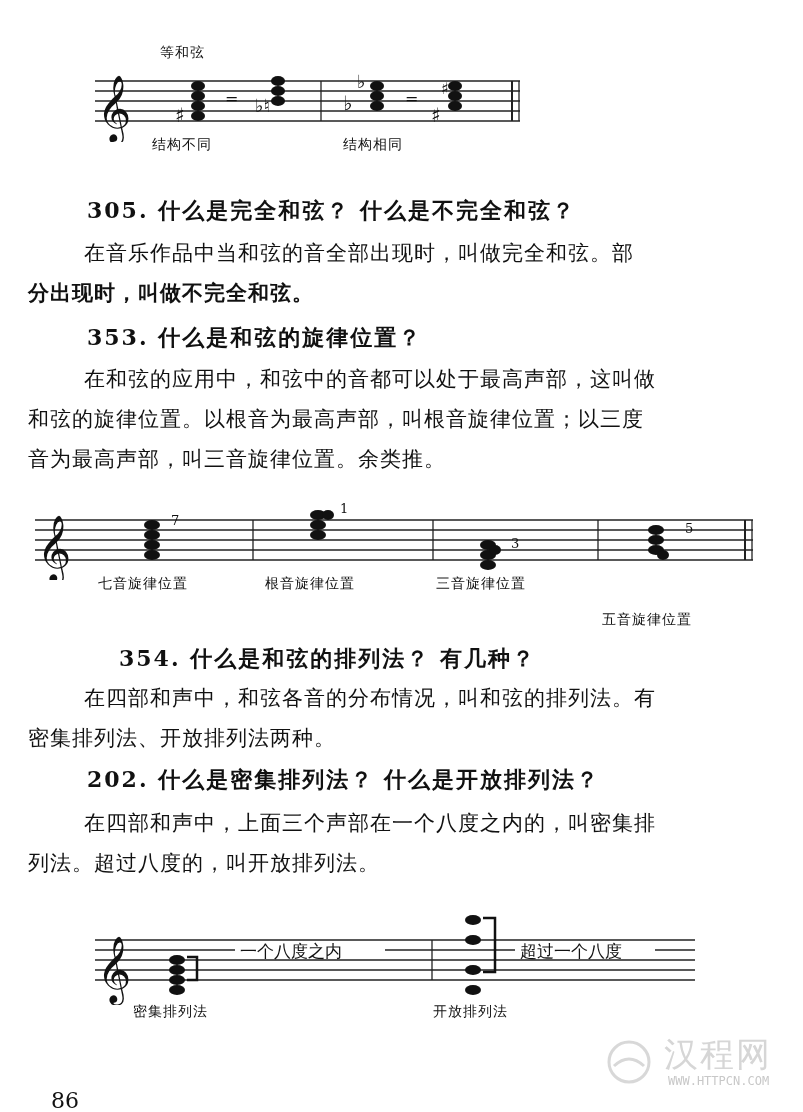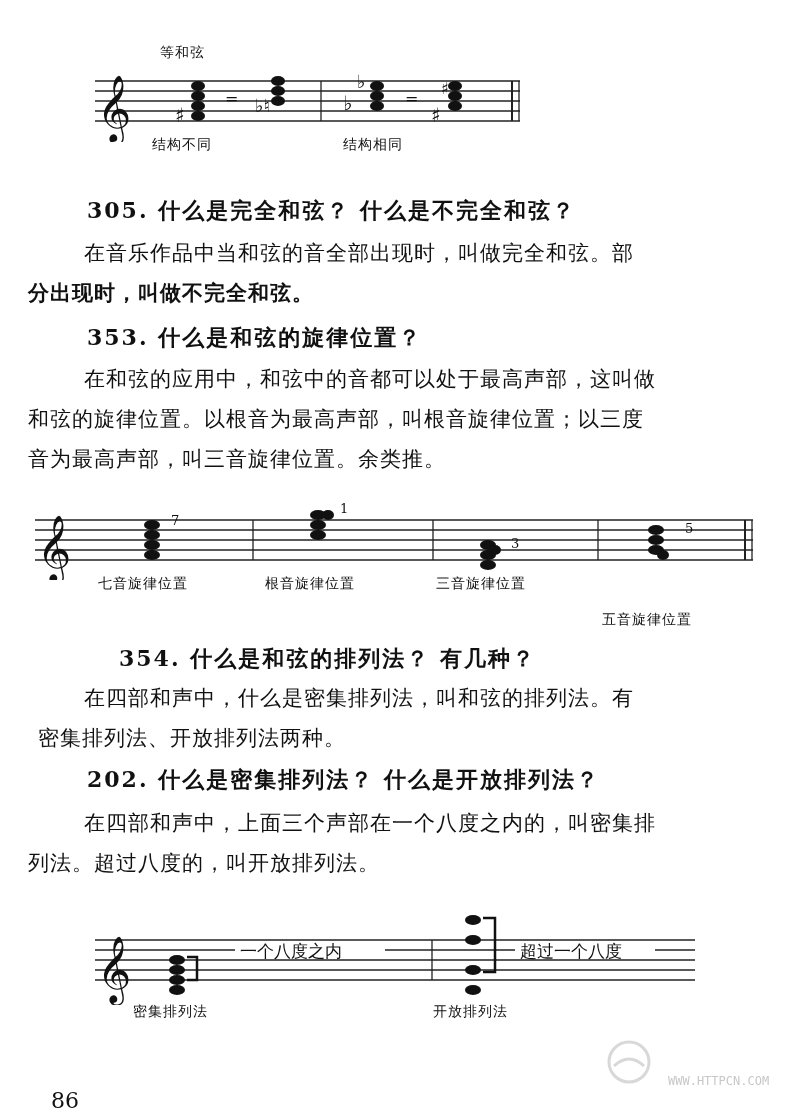--- a/index.html
+++ b/index.html
@@ -103,22 +103,22 @@
     <text x="476" y="48">3</text>
     <text x="650" y="33">5</text>
   </g>
 </svg>
 <div class="abs cap" style="left:98px;top:575px;">七音旋律位置</div>
 <div class="abs cap" style="left:265px;top:575px;">根音旋律位置</div>
 <div class="abs cap" style="left:436px;top:575px;">三音旋律位置</div>
 <div class="abs cap" style="left:602px;top:575px;margin-top:36px;">五音旋律位置</div>
 
 <div class="abs q" style="left:87px;top:644px;margin-left:32px;">354. 什么是和弦的排列法？ 有几种？</div>
-<div class="abs p" style="left:84px;top:678px;">在四部和声中，什么是密集排列法，叫和弦的排列法。有</div>
-<div class="abs p" style="left:38px;top:718px;">密集排列法、开放排列法两种。</div>
+<div class="abs p" style="left:84px;top:678px;">在四部和声中，和弦各音的分布情况，叫和弦的排列法。有</div>
+<div class="abs p" style="left:28px;top:718px;">密集排列法、开放排列法两种。</div>
 
 <div class="abs q" style="left:87px;top:765px;">202. 什么是密集排列法？ 什么是开放排列法？</div>
 <div class="abs p" style="left:84px;top:803px;">在四部和声中，上面三个声部在一个八度之内的，叫密集排</div>
 <div class="abs p" style="left:28px;top:843px;">列法。超过八度的，叫开放排列法。</div>
 
 <svg class="abs" style="left:95px;top:905px;" width="600" height="100">
   <g stroke="#222" stroke-width="1.3">
     <line x1="0" y1="35" x2="600" y2="35"></line>
       <line x1="0" y1="45" x2="600" y2="45"></line>
     <line x1="0" y1="55" x2="600" y2="55"></line>
@@ -148,14 +148,15 @@
 </svg>
 <div class="abs cap" style="left:133px;top:1003px;">密集排列法</div>
 <div class="abs cap" style="left:433px;top:1003px;">开放排列法</div>
 
 <div class="abs pagenum" style="left:22px;top:1088px;margin-left:29px;">86</div>
 <div class="abs wm" style="left:600px;top:1030px;width:200px;height:60px;">
   <svg class="abs" style="left:0;top:0;" width="58" height="58">
     <circle cx="29" cy="32" r="20" fill="none" stroke="#d8d8d8" stroke-width="3"></circle>
     <path d="M14 36 Q29 22 44 36" fill="none" stroke="#d8d8d8" stroke-width="3"></path>
   </svg>
+  <div class="abs" style="left:64px;top:2px;font-size:34px;font-family:'DejaVu Sans',sans-serif;color:#d6d6d6;letter-spacing:2px;">汉程网</div>
   <div class="abs" style="left:68px;top:44px;font-size:12px;font-family:'DejaVu Sans Mono',monospace;color:#c8c8c8;">WWW.HTTPCN.COM</div>
 </div>
 
 </body></html>

